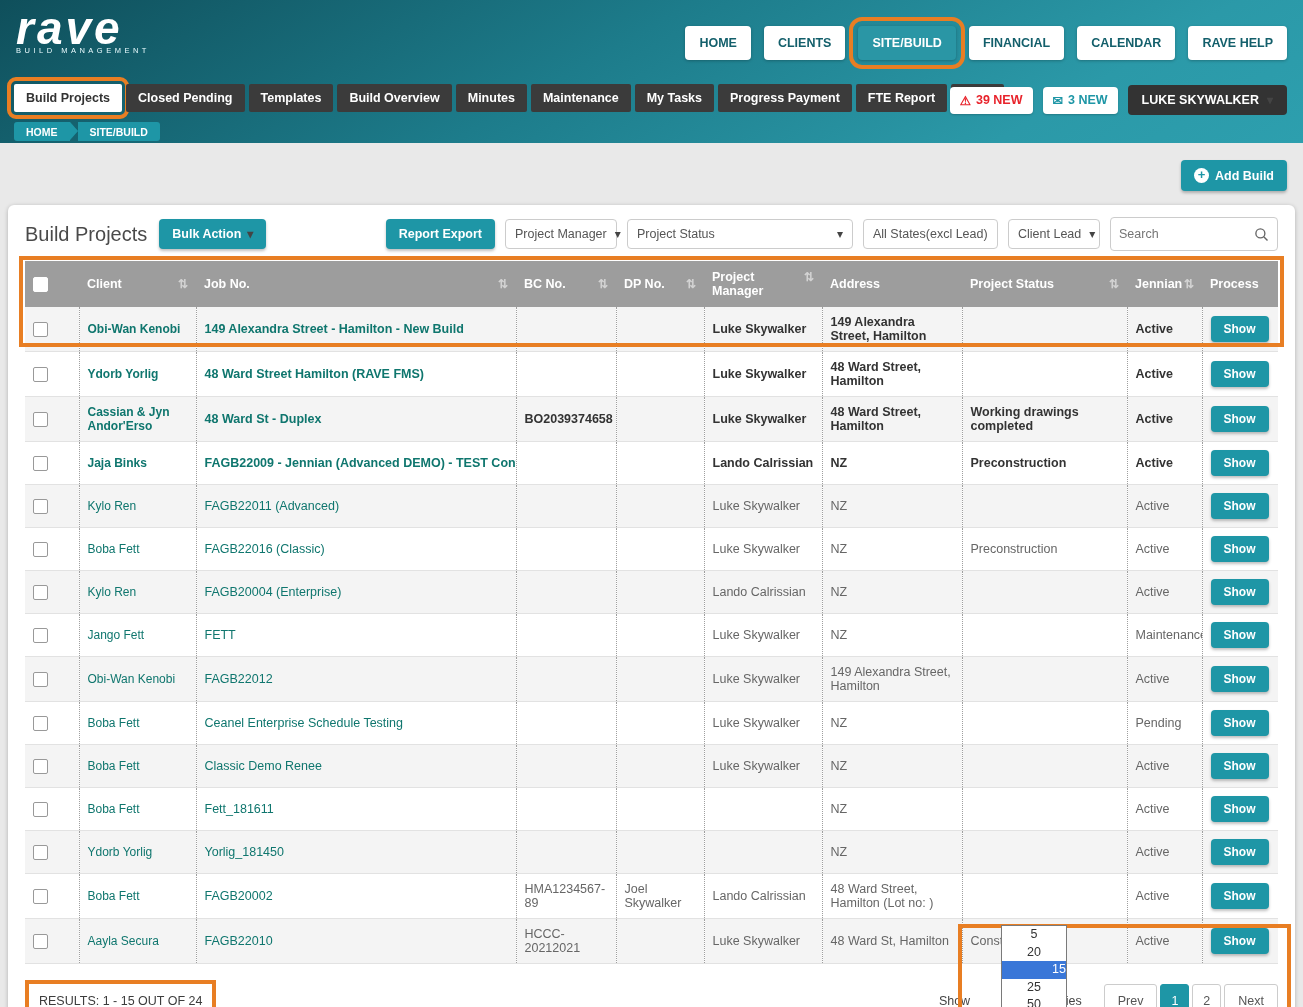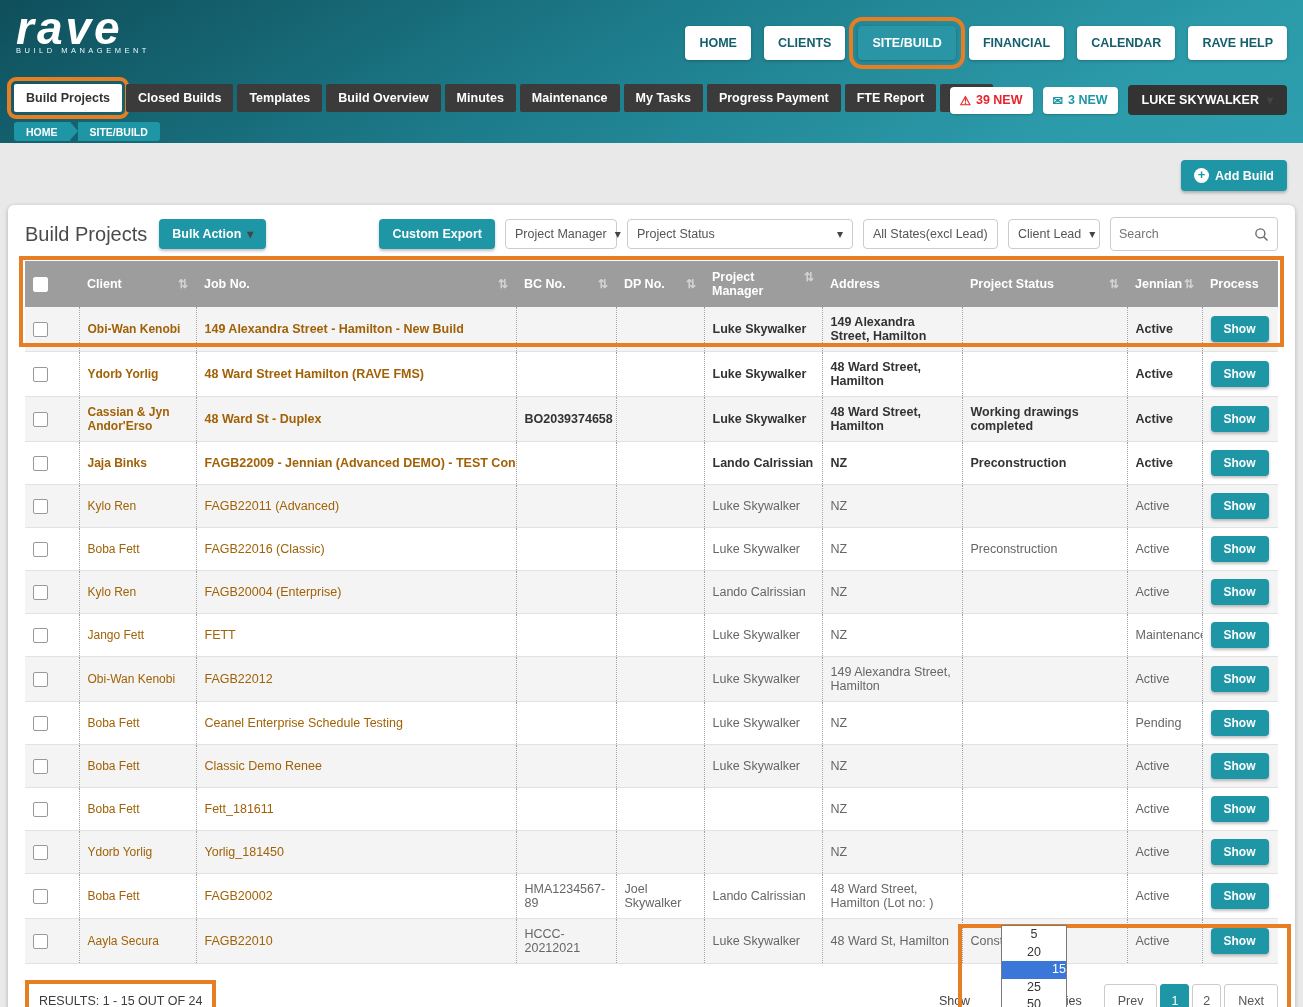--- a/index.html
+++ b/index.html
@@ -95,21 +95,21 @@
   }
   th .sort { float:right; color:rgba(255,255,255,.55); font-size:12px; }
   td {
     padding:8px 8px; border-right:1px dotted #9e9e9e; border-bottom:1px solid #e2e2e2;
     color:#666; vertical-align:middle; overflow:hidden;
   }
   td:last-child { border-right:none; }
   tr.body-row { height:41px; }
   tr.stripe td { background:#f4f4f4; }
   tr.boldrow td { font-weight:bold; color:#333; }
-  a.link { color:#a16207; text-decoration:none; cursor:pointer; }
+  a.link { color:#0f766e; text-decoration:none; cursor:pointer; }
   .c-job { white-space:nowrap; }
   .c-client { font-size:12px; }
   .cb {
     display:inline-block; width:15px; height:15px; background:#fff;
     border:1px solid #999; border-radius:2px; cursor:pointer; vertical-align:middle;
   }
   th .cb { border-color:#fff; }
   .show-btn { padding:6px 13px; font-size:12px; }
   .tbl-ann {
     position:absolute; left:-6px; right:-6px; top:-5px; height:91px;
@@ -153,21 +153,21 @@
       <div class="nav-btn"><span>HOME</span></div>
       <div class="nav-btn"><span>CLIENTS</span></div>
       <div class="nav-btn active"><span>SITE/BUILD</span></div>
       <div class="nav-btn"><span>FINANCIAL</span></div>
       <div class="nav-btn"><span>CALENDAR</span></div>
       <div class="nav-btn"><span>RAVE HELP</span></div>
     </div>
 
   <div class="tabrow" id="tabrow">
       <div class="tab active"><span>Build Projects</span></div>
-      <div class="tab"><span>Closed Builds</span></div>
+      <div class="tab"><span>Closed Pending</span></div>
       <div class="tab"><span>Templates</span></div>
       <div class="tab"><span>Build Overview</span></div>
       <div class="tab"><span>Minutes</span></div>
       <div class="tab"><span>Maintenance</span></div>
       <div class="tab"><span>My Tasks</span></div>
       <div class="tab"><span>Progress Payment</span></div>
       <div class="tab"><span>FTE Report</span></div>
       <div class="tab"><span>Files</span></div>
     </div>
 
@@ -204,21 +204,21 @@
 
   <div class="card">
     <div class="controls">
       <span class="panel-title">Build Projects</span>
       <button class="btn">
         <span>Bulk Action</span>
         <span class="caret">▾</span>
       </button>
       <span class="spacer"></span>
       <button class="btn">
-        <span>Custom Export</span>
+        <span>Report Export</span>
       </button>
       <div class="sel w-pm">
         <span>Project Manager</span>
         <span class="caret">▾</span>
       </div>
       <div class="sel w-ps">
         <span>Project Status</span>
         <span class="caret">▾</span>
       </div>
       <div class="sel w-st">

